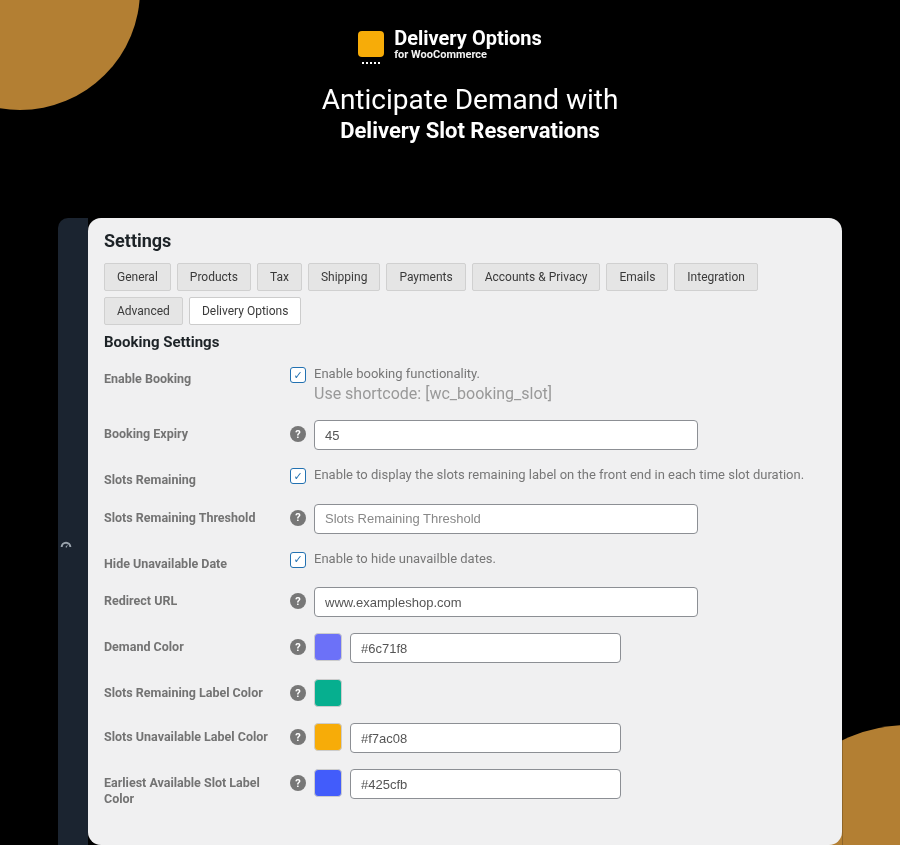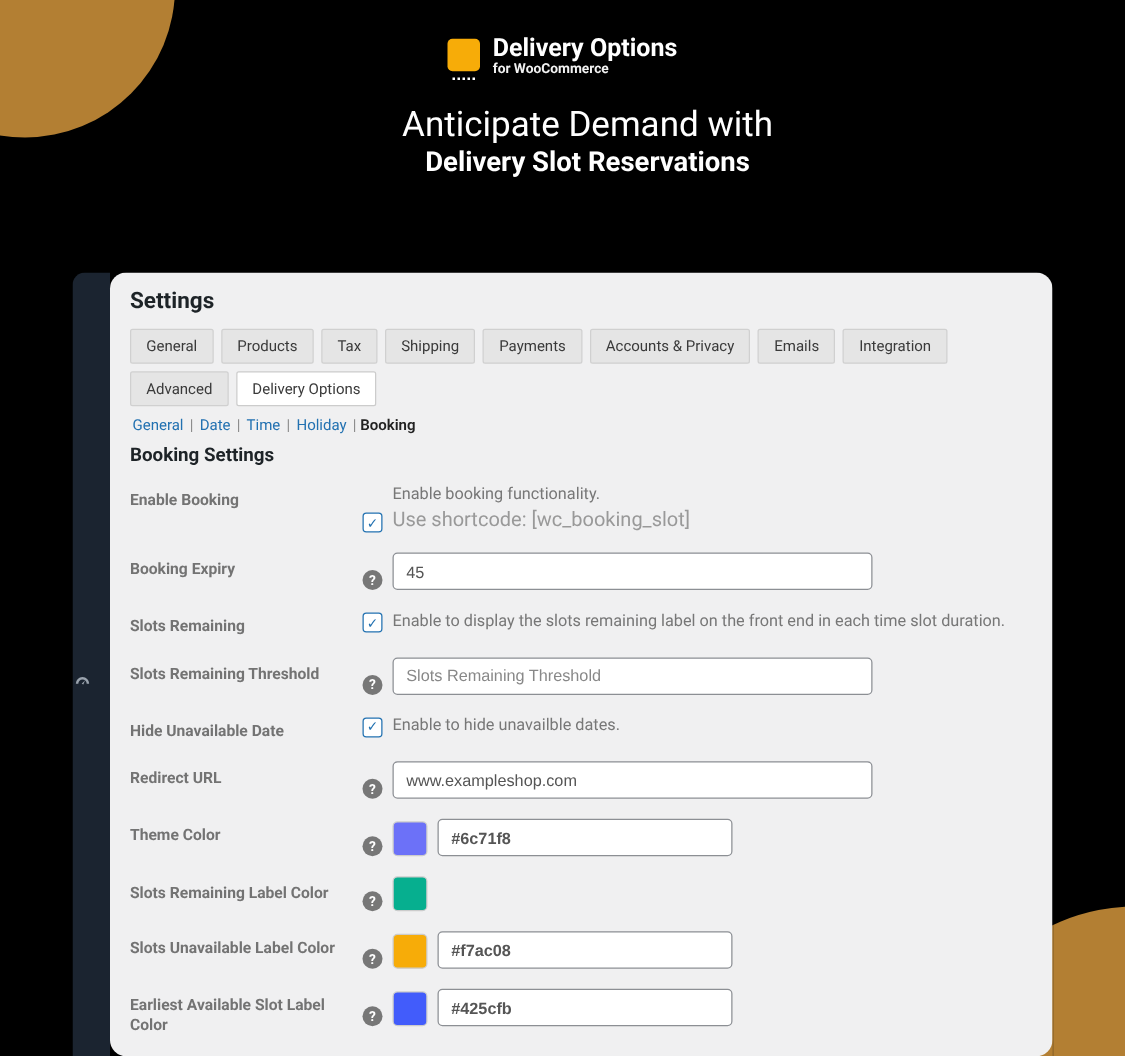--- a/index.html
+++ b/index.html
@@ -40,26 +40,26 @@
 
   .subtabs { font-size:12px; color:#2271b1; margin-bottom:8px; }
   .subtabs a { color:#2271b1; text-decoration:none; margin:0 2px; cursor:pointer; }
   .subtabs .divider { color:#888; }
   .subtabs .current { color:#222; font-weight:600; }
 
   .section-title { font-size:15px; font-weight:700; color:#1d2327; margin:6px 0 14px; }
 
   .row { display:flex; align-items:flex-start; margin-bottom:16px; }
   .row .label { width:186px; font-size:12.5px; font-weight:700; color:#737373; padding-top:6px; line-height:1.25; }
-  .row .field { flex:1; display:flex; align-items:flex-end; gap:8px; }
+  .row .field { flex:1; display:flex; align-items:flex-start; gap:8px; }
   .help { width:16px; height:16px; border-radius:50%; background:#777; color:#fff; font-size:11px; font-weight:700; display:flex; align-items:center; justify-content:center; margin-top:6px; cursor:pointer; flex:none; }
   input[type=text] { height:30px; border:1px solid #8c8f94; border-radius:4px; padding:0 10px; font-size:13px; color:#555; background:#fff; }
   input[type=text]::placeholder { color:#888; }
   .w-320 { width:384px; }
-  .w-236 { width:236px;font-weight:bold; }
+  .w-236 { width:271px; }
   .chk { width:16px; height:16px; border:1.5px solid #2271b1; border-radius:3px; display:inline-flex; align-items:center; justify-content:center; color:#2271b1; font-size:11px; margin-top:2px; cursor:pointer; flex:none; background:#fff; }
   .chk::before { content:"✓"; }
   .chk-label { font-size:13px; color:#777; line-height:1.35; }
   .chk-label .sub { display:block; font-size:16px; color:#999; }
   .swatch { width:28px; height:28px; border-radius:4px; border:1px solid #ccc; flex:none; cursor:pointer; }
 </style>
 </head>
 <body>
 
 <div class="circ tl"></div>
@@ -140,27 +140,20 @@
       <div class="tab">Tax</div>
       <div class="tab">Shipping</div>
       <div class="tab">Payments</div>
       <div class="tab">Accounts &amp; Privacy</div>
       <div class="tab">Emails</div>
       <div class="tab">Integration</div>
       <div class="tab">Advanced</div>
       <div class="tab active">Delivery Options</div>
     </div>
 
-    <div class="subtabs">
-      <a>General</a><span class="divider"> | </span>
-      <a>Date</a><span class="divider"> | </span>
-      <a>Time</a><span class="divider"> | </span>
-      <a>Holiday</a><span class="divider"> | </span>
-      <span class="current">Booking</span>
-    </div>
 
     <div class="section-title">Booking Settings</div>
 
     <div class="row">
       <div class="label">Enable Booking</div>
       <div class="field">
         <span class="chk"></span>
         <span class="chk-label">
           <span>Enable booking functionality.</span>
           <span class="sub">Use shortcode: [wc_booking_slot]</span>
@@ -202,21 +195,21 @@
 
     <div class="row">
       <div class="label">Redirect URL</div>
       <div class="field">
         <span class="help">?</span>
         <input type="text" class="w-320" value="www.exampleshop.com" style="">
       </div>
     </div>
 
     <div class="row">
-      <div class="label">Theme Color</div>
+      <div class="label">Demand Color</div>
       <div class="field">
         <span class="help">?</span>
         <span class="swatch" style="background:#6c71f8"></span>
         <input type="text" class="w-236" value="#6c71f8" style="">
       </div>
     </div>
 
     <div class="row">
       <div class="label">Slots Remaining Label Color</div>
       <div class="field">

